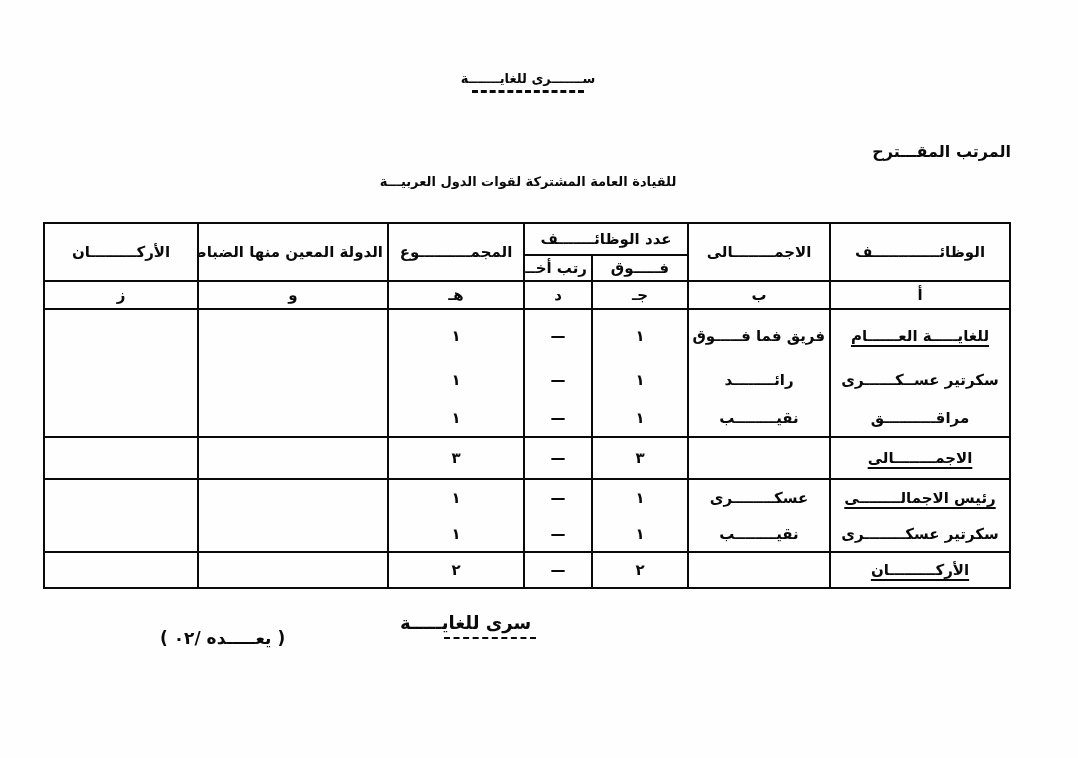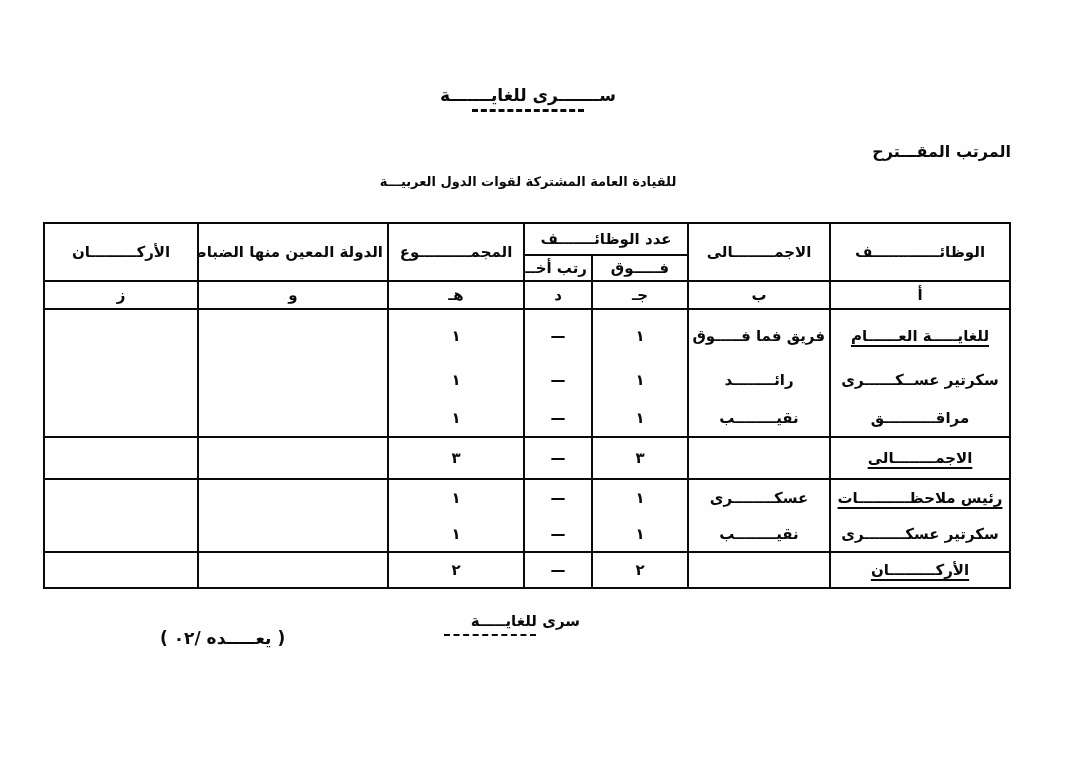--- a/index.html
+++ b/index.html
@@ -6,21 +6,21 @@
   html, body { margin: 0; padding: 0; }
   body {
     width: 1078px; height: 758px;
     background: #fefefe; color: #0a0a0a;
     font-family: "DejaVu Sans", sans-serif;
     font-weight: 700;
     position: relative;
     overflow: hidden;
   }
   .center-block { position: absolute; left: 45px; width: 966px; text-align: center; }
-  .cls-top   { top: 85px;  font-size: 17px; }
+  .cls-top   { top: 71px;  font-size: 13px; }
   .doc-title { top: 142px; font-size: 16px; text-align: right; }
   .doc-sub   { top: 174px; font-size: 13px; }
   .dash-line {
     width: 112px; height: 0;
     border-bottom: 3px dashed #0a0a0a;
     margin: 4px auto 0;
   }
   .dash-line.small { width: 92px; border-bottom-width: 2.5px; }
 
   .table-wrap { position: absolute; top: 222px; left: 45px; width: 966px; }
@@ -53,21 +53,21 @@
   tr.h-r2 { height: 38px; }
   tr.h-r3 { height: 42px; }
   tr.h-r4 { height: 37px; }
   tr.h-r5 { height: 36px; }
   tr.h-r6 { height: 36px; }
 
   .u { text-decoration: underline; text-underline-offset: 4px; text-decoration-thickness: 1.5px; }
 
   .cls-bottom {
     position: absolute; top: 612px; left: 400px; width: 180px;
-    text-align: right; font-size: 15px;
+    text-align: left; font-size: 18px;
   }
   .copy-note {
     position: absolute; top: 628px; left: 160px;
     font-size: 17px; direction: rtl;
   }
 </style>
 </head>
 <body>
 
 <div class="center-block cls-top">
@@ -143,21 +143,21 @@
       <tr class="section-start h-r3">
         <td class="u">الاجمــــــــالى</td>
         <td></td>
         <td>٣</td>
         <td>—</td>
         <td>٣</td>
         <td></td>
         <td></td>
       </tr>
       <tr class="section-start h-r4">
-        <td class="u">رئيس ملاحظــــــــــات</td>
+        <td class="u">رئيس الاجمالــــــــى</td>
         <td>عسكــــــــرى</td>
         <td>١</td>
         <td>—</td>
         <td>١</td>
         <td></td>
         <td></td>
       </tr>
       <tr class="h-r5">
         <td>سكرتير عسكــــــــرى</td>
         <td>نقيــــــــب</td>

